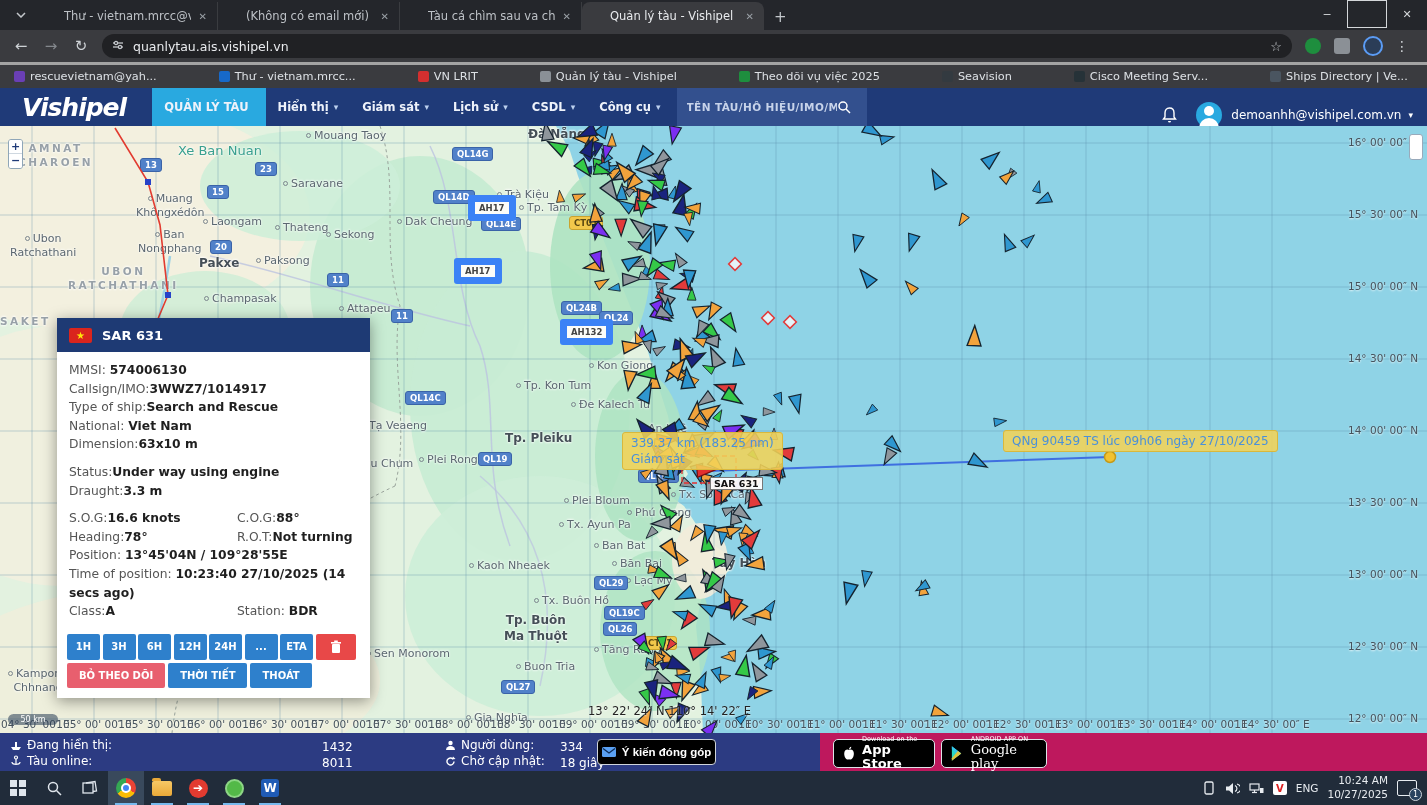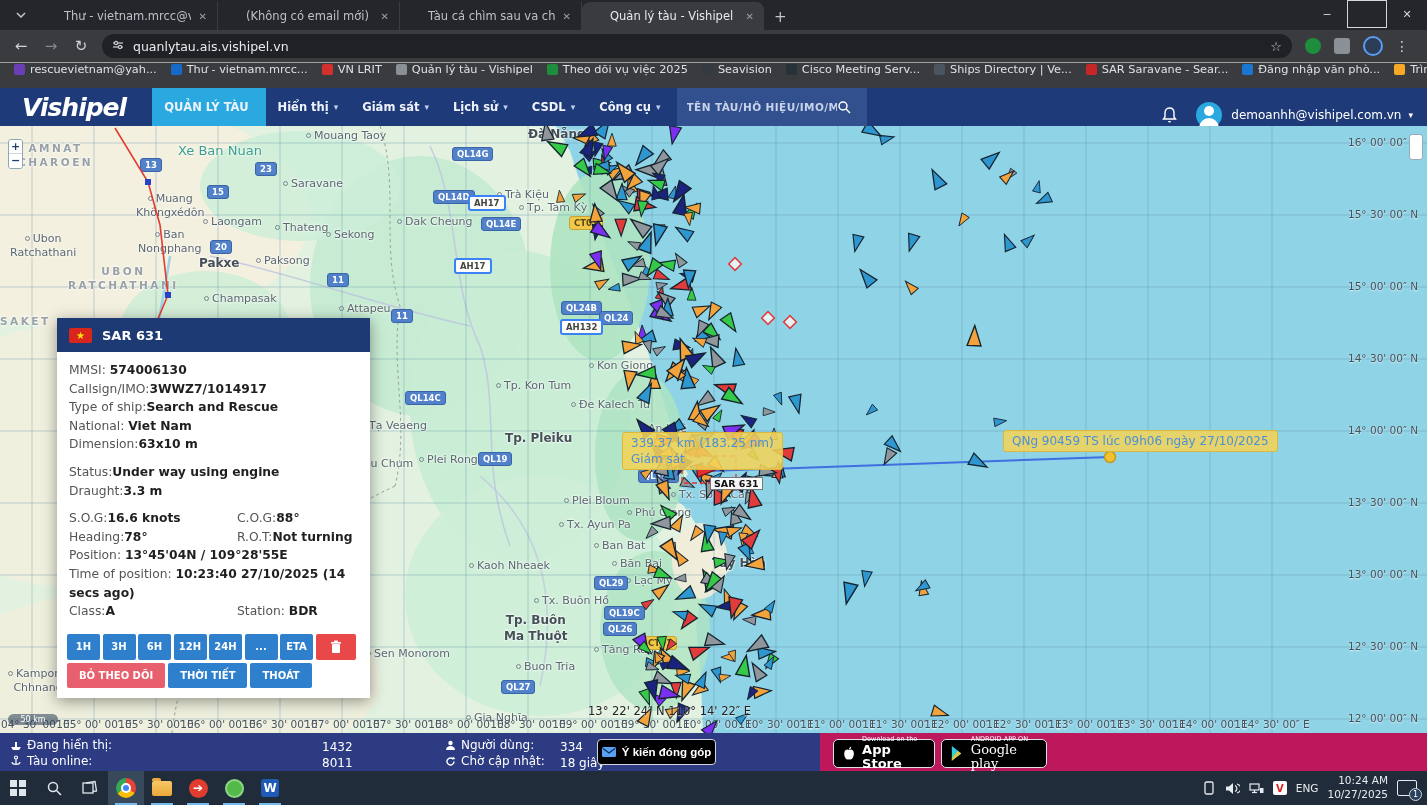--- a/index.html
+++ b/index.html
@@ -30,22 +30,22 @@
            display:flex;align-items:center;padding:0 10px;color:#e8eaed;font-size:12.5px;}
   #urlpill .tune{margin-right:9px;}
   #urlpill .star{margin-left:auto;color:#c3c7cb;font-size:13px;}
   .ext{width:16px;height:16px;border-radius:50%;margin-left:13px;}
   .ext.green{background:#1e8e3e;}
   .ext.puzzle{border-radius:3px;background:#8b9096;}
   .avatar-sm{width:20px;height:20px;border-radius:50%;background:#2b3d57;border:2px solid #5b9cf5;margin-left:13px;}
   .kebab{color:#cdd1d5;font-size:14px;margin:0 12px 0 12px;}
 
   
-  #bmbar{position:absolute;top:62px;left:0;width:1427px;height:26px;background:#3a3b3f;display:flex;align-items:flex-start;
-         border-top:1px solid #a3a3a3;}
+  #bmbar{position:absolute;top:62px;left:0;width:1427px;height:26px;background:#3a3b3f;display:flex;align-items:center;
+         border-top:3px solid #a3a3a3;gap:48px;}
   .bm{display:flex;align-items:center;margin-left:14px;color:#dde1e5;font-size:11.3px;white-space:nowrap;}
   .bm .ic{width:11px;height:11px;border-radius:2px;margin-right:5px;flex:none;}
 
   
   #vnav{position:absolute;top:88px;left:0;width:1427px;height:38px;background:#1f3a78;display:flex;align-items:center;}
   #logo{font-style:italic;font-weight:bold;font-size:25px;color:#fff;margin:0 26px 0 22px;letter-spacing:-1px;}
   .nav-item{height:38px;display:flex;align-items:center;padding:0 12px;color:#eef2fa;font-size:11.5px;font-weight:bold;}
   .nav-item.active{background:#29a9e0;}
   .nav-item .caret{font-size:9px;margin-left:5px;color:#bcd0ee;}
   #vsearch{height:38px;width:190px;background:#33508e;display:flex;align-items:center;padding:0 10px;margin-left:4px;}
@@ -66,21 +66,21 @@
   #labels{position:absolute;top:0;left:0;width:1427px;height:607px;}
   .place{position:absolute;font-size:11px;color:#5b6770;white-space:pre-line;text-align:center;line-height:1.3;
          text-shadow:0 1px 2px rgba(255,255,255,.9),0 -1px 2px rgba(255,255,255,.9);}
   .place.city::before{content:"";display:inline-block;width:3px;height:3px;border:1px solid #7c868e;border-radius:50%;
          margin:0 3px 1px 0;vertical-align:middle;}
   .place.city-bold{font-weight:bold;color:#454f57;font-size:12px;}
   .place.region{font-size:10.5px;font-weight:bold;letter-spacing:2.5px;color:#98a1a8;}
   .place.teal{color:#3aa08f;font-size:13px;}
   .shield{position:absolute;font-size:8.5px;font-weight:bold;padding:1px 4px;border-radius:3px;line-height:1.2;}
   .shield.blue{background:#5181c9;color:#fff;border:1px solid #3a63a8;}
-  .shield.white{background:#fcfcf8;color:#444;border:2px solid #3b82f6;}
+  .shield.white{background:#fcfcf8;color:#444;border:7px solid #3b82f6;}
   .shield.yellow{background:#f2c84b;color:#5c4a12;border:1px solid #c9a32f;}
   .latlab,.lonlab{position:absolute;font-size:10.5px;color:#46525c;white-space:nowrap;
          text-shadow:0 1px 2px rgba(255,255,255,.8);}
   .latlab{transform:translateY(-55%);}
   .lonlab{transform:translateX(-50%);}
   .tooltip{position:absolute;background:rgba(242,211,88,.88);border:1px solid #d9b83c;border-radius:3px;
            color:#4a90d9;font-size:12px;padding:2px 8px;line-height:1.35;white-space:nowrap;}
   #ship-label{position:absolute;background:rgba(255,255,255,.95);border:1px solid #777;color:#111;
               font-size:9.5px;font-weight:bold;padding:0 3px;}
   #zoomctl{position:absolute;left:8px;top:13px;width:15px;border:1px solid #8fa6b8;border-radius:3px;overflow:hidden;}
@@ -391,21 +391,21 @@
 Ratchathani</div>
         <div class="place region" style="left: 68px; top: 139px;">UBON
 RATCHATHANI</div>
         <div class="place city" style="left: 204px; top: 166px;">Champasak</div>
         <div class="place city" style="left: 339px; top: 176px;">Attapeu</div>
         <div class="place region" style="left: 0px; top: 189px;">SAKET</div>
         <div class="place city" style="left: 397px; top: 89px;">Dak Cheung</div>
         <div class="place city-bold" style="left: 528px; top: 1px;">Đà Nẵng</div>
         <div class="place city" style="left: 497px; top: 38px; margin-top: 24px;">Trà Kiệu</div>
         <div class="place city" style="left: 519px; top: 75px;">Tp. Tam Kỳ</div>
-        <div class="place city" style="left: 496px; top: 253px;">Tp. Kon Tum</div>
+        <div class="place city" style="left: 516px; top: 253px;">Tp. Kon Tum</div>
         <div class="place city" style="left: 571px; top: 272px;">Đe Kalech Tu</div>
         <div class="place city" style="left: 361px; top: 293px;">Tạ Veaeng</div>
         <div class="place city" style="left: 354px; top: 331px;">Đu Chum</div>
         <div class="place city" style="left: 419px; top: 327px;">Plei Rongol</div>
         <div class="place city-bold" style="left: 505px; top: 305px;">Tp. Pleiku</div>
         <div class="place city" style="left: 640px; top: 296px;">An Khê</div>
         <div class="place city" style="left: 589px; top: 233px;">Kon Giong</div>
         <div class="place city" style="left: 671px; top: 362px;">Tx. Sông Cầu</div>
         <div class="place city" style="left: 564px; top: 368px;">Plei Bloum</div>
         <div class="place city" style="left: 627px; top: 380px;">Phú Giang</div>

